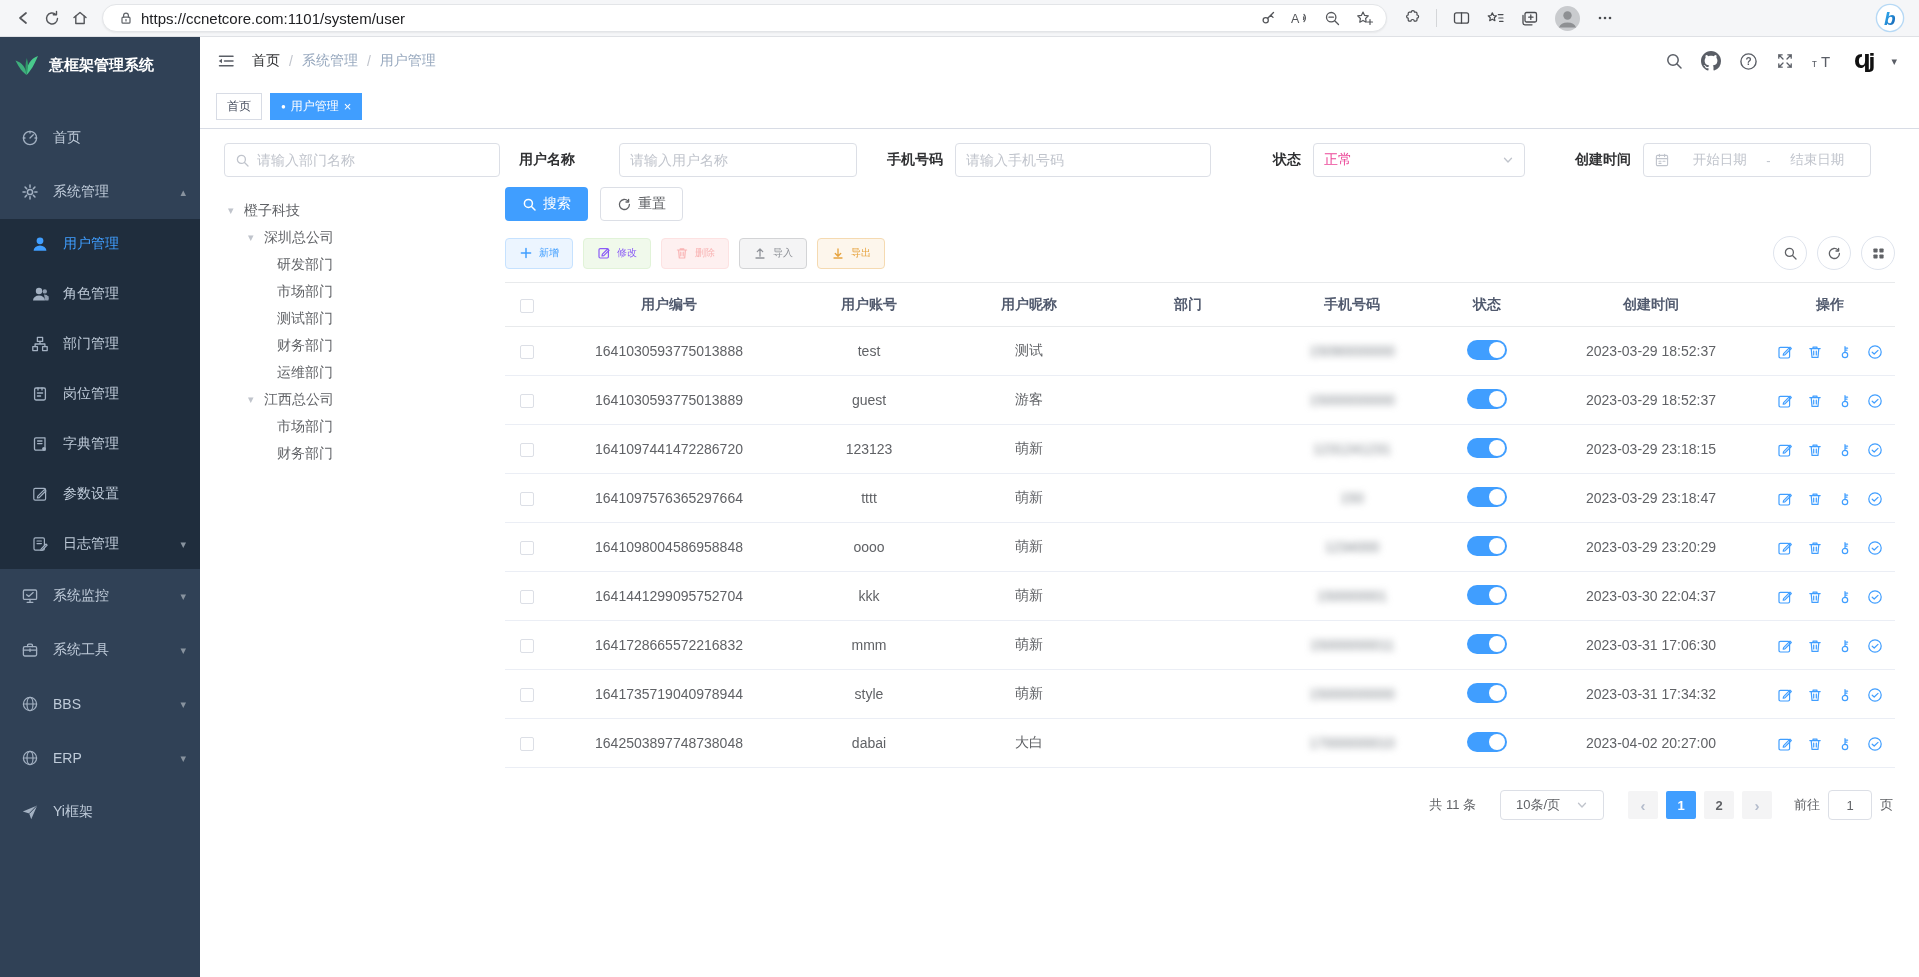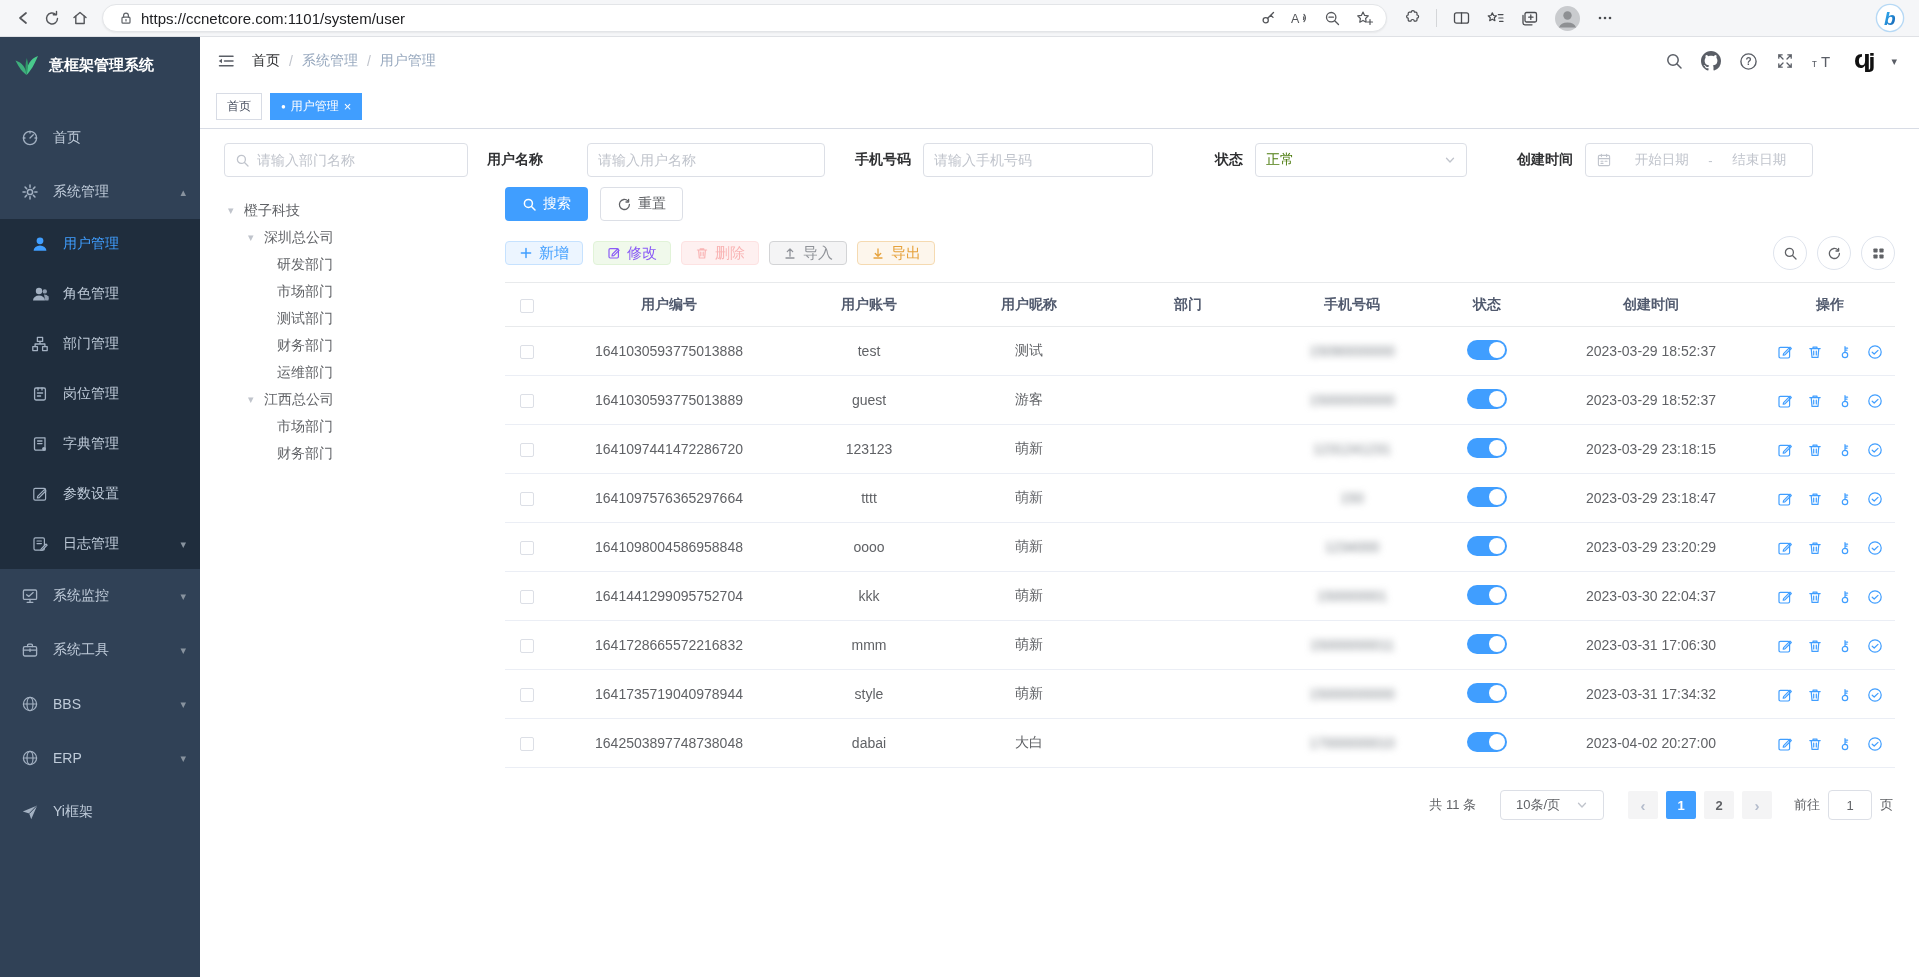--- a/index.html
+++ b/index.html
@@ -47,48 +47,48 @@
   .tab .x { font-size: 13px; }
 
   .content { flex: 1; padding: 14px 24px 0 24px; display: flex; flex-direction: column; min-height: 0; }
 
   
   .filter-row { display: flex; align-items: center; height: 34px; margin-bottom: 10px; flex: none; }
   .input-box { height: 34px; border: 1px solid #dcdfe6; border-radius: 4px; display: flex; align-items: center; background: #fff; padding: 0 10px; }
   .input-box input { border: none; outline: none; font-size: 14px; color: #606266; width: 100%; background: transparent; font-family: inherit; }
   .input-box input::placeholder { color: #c0c4cc; }
   .input-box .in-ico { color: #c0c4cc; display: flex; margin-right: 7px; flex: none; }
-  .dept-search { width: 244px; margin-right: 19px; }
+  .dept-search { width: 276px; margin-right: 19px; }
   .fg { display: flex; align-items: center; }
   .fg .flabel { font-size: 14px; font-weight: 600; color: #303133; margin-right: 12px; white-space: nowrap; }
   .w-username { width: 238px; margin-left: 32px; }
-  .w-phone { width: 230px; }
+  .w-phone { width: 256px; }
   .fg-phone { margin-left: 30px; }
   .fg-status { margin-left: 62px; }
   .fg-created { margin-left: 50px; }
   .select-box { width: 212px; justify-content: space-between; cursor: pointer; }
-  .select-box .sel-val { font-size: 14px; color: #4d7c0f; }
+  .select-box .sel-val { font-size: 14px; color: #ec4899; }
   .select-box .sel-caret { color: #c0c4cc; display: flex; }
   .date-box { width: 228px; }
   .date-box .d-txt { font-size: 13.5px; color: #c0c4cc; flex: 1; text-align: center; white-space: nowrap; }
   .date-box .d-sep { font-size: 13px; color: #c0c4cc; padding: 0 4px; }
 
   
   .body-row { display: flex; flex: 1; min-height: 0; }
   .tree-col { width: 262px; margin-right: 19px; flex: none; padding-top: 10px; }
   .tree-item { height: 27px; display: flex; align-items: center; font-size: 14px; color: #606266; cursor: pointer; }
   .tree-item .tcaret { width: 16px; font-size: 11px; color: #c0c4cc; flex: none; }
 
   .table-col { flex: 1; display: flex; flex-direction: column; min-width: 0; }
   .search-row { display: flex; gap: 12px; margin-bottom: 15px; flex: none; }
   .btn { height: 32px; border-radius: 4px; font-size: 14px; display: inline-flex; align-items: center; gap: 6px; padding: 16px 16px; cursor: pointer; border: 1px solid transparent; font-family: inherit; }
   .btn-primary { background: #409eff; color: #fff; }
   .btn-default { background: #fff; border-color: #dcdfe6; color: #606266; }
   .toolbar { display: flex; align-items: center; gap: 10px; margin-bottom: 12px; flex: none; }
-  .btn-plain { height: 24px; padding: 0 13px; font-size: 15px; }
+  .btn-plain { height: 31px; padding: 0 13px; font-size: 10px; }
   .bp-add { background: #ecf5ff; border-color: #c6e2ff; color: #409eff; }
   .bp-edit { background: #f0f9eb; border-color: #e1f3d8; color: #8b5cf6; cursor: not-allowed; }
   .bp-del { background: #fef0f0; border-color: #fde2e2; color: #f9b4b4; cursor: not-allowed; }
   .bp-import { background: #f4f4f5; border-color: #d3d4d6; color: #909399; }
   .bp-export { background: #fdf6ec; border-color: #f5dab1; color: #e6a23c; }
   .toolbar-right { margin-left: auto; display: flex; gap: 10px; }
   .circle-btn { width: 34px; height: 34px; border-radius: 50%; border: 1px solid #dfe4ed; background: #fff; color: #606266; display: flex; align-items: center; justify-content: center; cursor: pointer; }
 
   table.grid { width: 1390px; border-collapse: collapse; table-layout: fixed; font-size: 14px; color: #606266; flex: none; }
   .grid th { height: 44px; font-weight: 600; color: #515a6e; border-top: 1px solid #e8eaec; border-bottom: 1px solid #e8eaec; text-align: center; font-size: 14px; }

